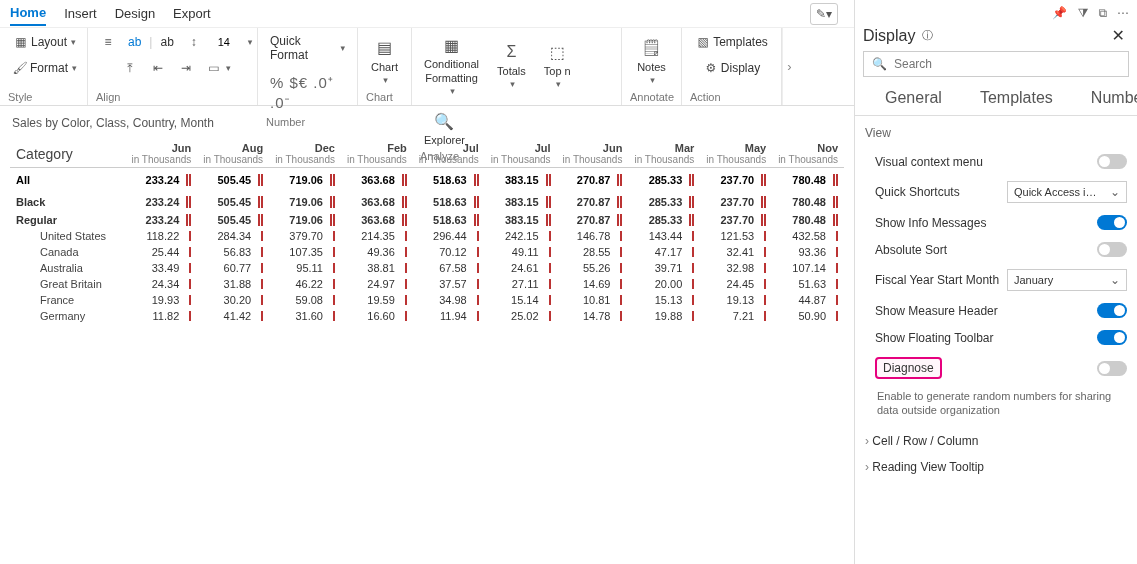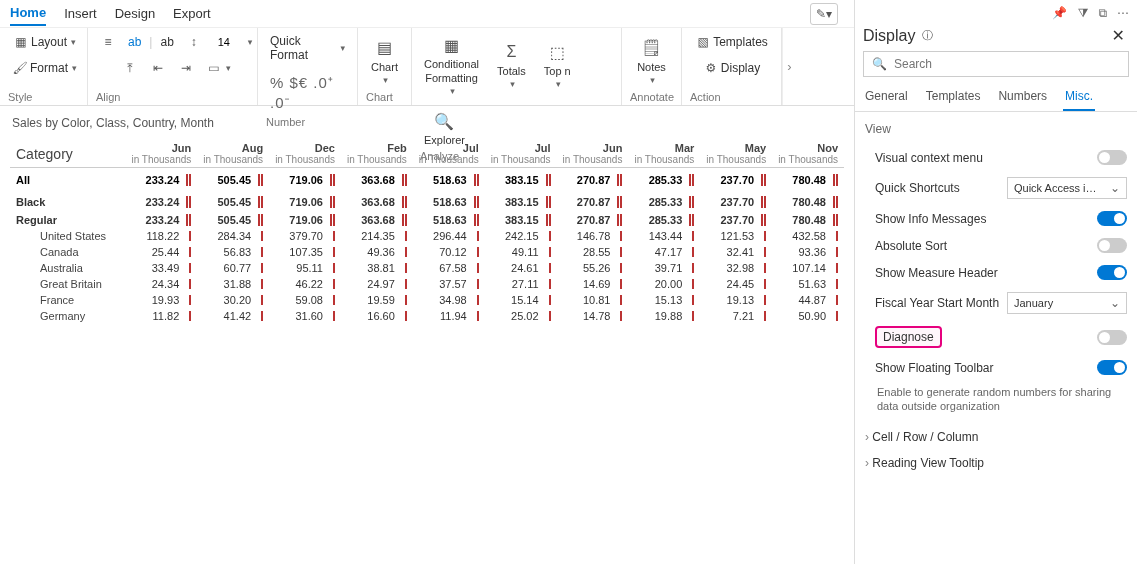--- a/index.html
+++ b/index.html
@@ -55,21 +55,21 @@
 
 
 .panel-head { display:flex; align-items:center; justify-content:space-between; padding: 6px 8px; }
 .panel-head h2 { font-size: 16px; font-weight: 400; display:flex; align-items:center; gap:4px; }
 .panel-head .icons { display:flex; gap:10px; color:#666; }
 .panel-head .icons span { cursor:pointer; }
 .panel-head .close { font-size: 16px; cursor:pointer; padding:0 4px; }
 .search-box { margin: 0 8px 6px 8px; border:1px solid #ccc; height:26px; display:flex; align-items:center; padding:0 8px; gap:6px; color:#888; }
 .search-box input { border:none; outline:none; flex:1; font-size:12px; }
 .panel-tabs { display:flex; border-bottom:1px solid #ddd; padding: 0 8px; gap:14px; }
-.panel-tabs .ptab { padding: 6px 2px; font-size:12px; cursor:pointer; color:#555; }
+.panel-tabs .ptab { padding: 6px 2px; font-size:16px; cursor:pointer; color:#555;margin-left:20px; }
 .panel-tabs .ptab.active { color:#0078d4; border-bottom:2px solid #0078d4; }
 .panel-body { padding: 8px 10px; overflow:auto; flex:1; font-size:12px; }
 .section-title { color:#666; margin: 2px 0 8px 0; }
 .opt-row { display:flex; align-items:center; justify-content:space-between; padding: 6px 0 6px 10px; }
 .opt-row label { font-size:12px; color:#333; }
 .toggle { width:30px; height:15px; border-radius:8px; background:#ccc; position:relative; cursor:pointer; }
 .toggle::after { content:""; position:absolute; width:11px; height:11px; background:#fff; border-radius:50%; top:2px; left:2px; transition: all .1s; }
 .toggle.on { background:#0078d4; }
 .toggle.on::after { left:17px; }
 .select { border:1px solid #ccc; height:22px; min-width:120px; padding:0 6px; display:flex; align-items:center; justify-content:space-between; font-size:11px; cursor:pointer; }
@@ -616,40 +616,40 @@
           <label>Show Info Messages</label>
           <div class="toggle on"></div>
         </div>
 
       <div class="opt-row">
           <label>Absolute Sort</label>
           <div class="toggle"></div>
         </div>
 
       <div class="opt-row">
-          <label>Show Measure Header</label>
-          <div class="toggle on"></div>
-        </div>
-
-      <div class="opt-row">
           <label>Fiscal Year Start Month</label>
         <div class="select">
             <span>January</span>
             <span class="caret2"></span>
           </div>
       </div>
 
       <div class="opt-row">
+          <label>Show Measure Header</label>
+          <div class="toggle on"></div>
+        </div>
+
+      <div class="opt-row">
+          <label>Show Floating Toolbar</label>
+          <div class="toggle on"></div>
+        </div>
+
+      <div class="opt-row">
           <label><span class="highlighted">Diagnose</span></label>
           <div class="toggle"></div>
         </div>
-
-      <div class="opt-row">
-          <label>Show Floating Toolbar</label>
-          <div class="toggle on"></div>
-        </div>
       <div class="help-text">Enable to generate random numbers for sharing data outside organization</div>
 
       <div class="collapse">Cell / Row / Column</div>
       <div class="collapse">Reading View Tooltip</div>
     </div>
   </div>
 </div>
 
 </body></html>

